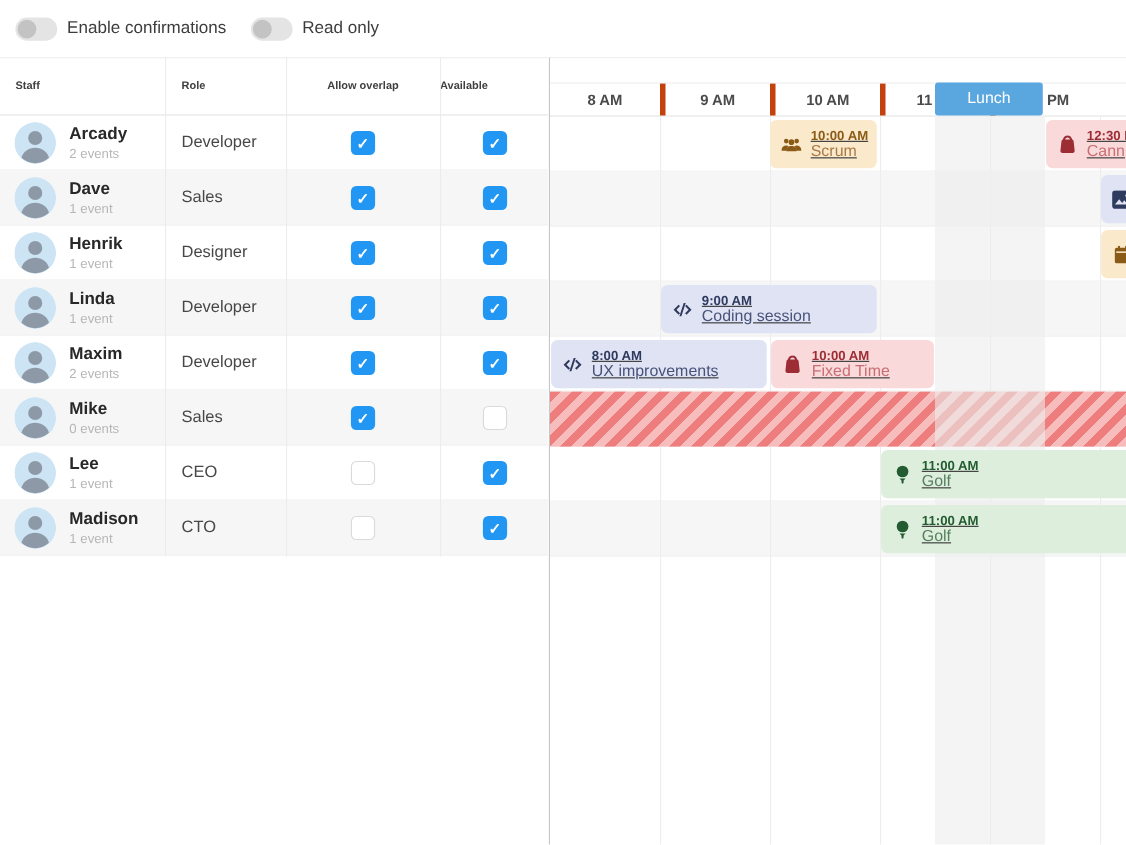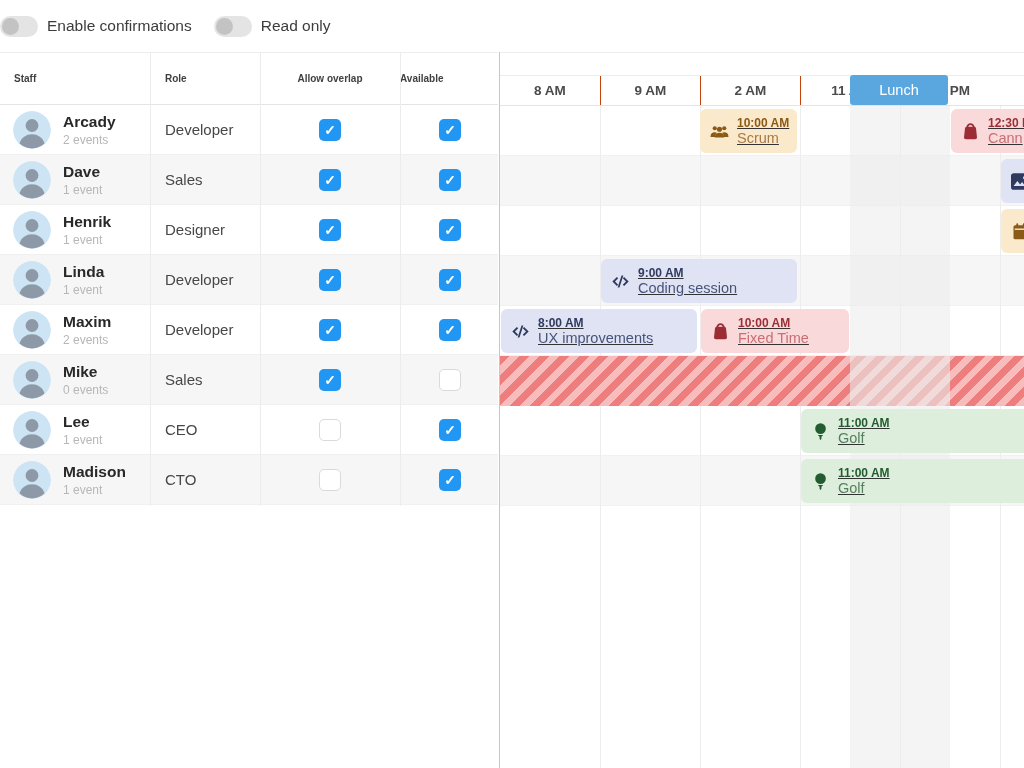--- a/index.html
+++ b/index.html
@@ -1,20 +1,20 @@
 <!DOCTYPE html>
 <html><head>
 <meta charset="utf-8">
 <style>
   html,body{margin:0;padding:0;background:#fff;}
   .app{position:relative;width:1024px;height:768px;background:#fff;overflow:hidden;
        font-family:"Liberation Sans",sans-serif;color:#333;}
   
   .toolbar{position:absolute;top:0;left:0;width:100%;height:52px;display:flex;align-items:center;
-           box-sizing:border-box;background:#fff;}
+           padding-left:14px;box-sizing:border-box;background:#fff;}
   .toggle{width:38px;height:21px;border-radius:11px;background:var(--toggle-track);position:relative;
           flex:0 0 auto;cursor:pointer;}
   .toggle .knob{position:absolute;left:2px;top:2px;width:17px;height:17px;border-radius:50%;
                 background:var(--toggle-knob);}
   .toggle-label{font-size:15.5px;color:#3c3c3c;font-weight:500;margin:0 22px 0 9px;}
   
   .grid-header{position:absolute;top:52px;left:0;width:498px;height:53px;background:#fff;
                border-top:1px solid #ededed;border-bottom:1px solid #e4e4e4;box-sizing:border-box;}
   .gh{position:absolute;top:0;height:52px;line-height:52px;font-size:10px;font-weight:700;color:#3f3f3f;}
   .gh-staff{left:14px;}
@@ -37,21 +37,21 @@
   
   .splitter{position:absolute;left:499px;top:52px;width:1px;height:716px;background:#c6c6c6;cursor:col-resize;}
   
   .timeline{position:absolute;left:500px;top:52px;width:524px;height:716px;overflow:hidden;
             border-top:1px solid #ededed;box-sizing:border-box;}
   .t-header{position:absolute;top:0;left:0;width:100%;height:53px;background:#fff;
             border-bottom:1px solid #e4e4e4;box-sizing:border-box;}
   .t-hour-row{position:absolute;top:22px;left:0;width:100%;height:30px;border-top:1px solid #ededed;box-sizing:border-box;}
   .t-hour{position:absolute;top:0;height:29px;width:100px;line-height:29px;text-align:center;
           font-size:13.5px;font-weight:700;color:#4b4b4b;box-sizing:border-box;}
-  .t-hour.bl{border-left:1px solid #c2410c;}
+  .t-hour.bl{border-left:5px solid #c2410c;}
   .lunch-badge{position:absolute;top:22px;height:30px;background:var(--lunch);color:#fff;text-align:center;
                line-height:30px;font-size:14.5px;border-radius:3px;z-index:3;}
   .t-body{position:absolute;top:53px;left:0;width:100%;height:663px;}
   .t-row{height:50px;border-bottom:1px solid #f1f1f1;box-sizing:border-box;cursor:pointer;}
   .t-row.alt{background:#f6f6f6;}
   .gridline{position:absolute;top:0;width:1px;height:663px;background:#ededed;z-index:1;}
   .stripes{position:absolute;left:0;width:524px;height:50px;z-index:2;
            background:repeating-linear-gradient(135deg,var(--stripe-dark) 0 7px,var(--stripe-light) 7px 14px);}
   .lunch-zone{position:absolute;top:0;height:663px;background:rgba(236,236,236,.6);z-index:3;}
   .event{position:absolute;height:44px;border-radius:6px;display:flex;align-items:center;z-index:4;
@@ -188,21 +188,21 @@
       </div>
     </div>
 
   <div class="splitter"></div>
 
   <div class="timeline">
     <div class="t-header">
       <div class="t-hour-row" id="hour-row">
           <span class="t-hour" style="left: 0px;">8 AM</span>
           <span class="t-hour bl" style="left: 100px;">9 AM</span>
-          <span class="t-hour bl" style="left: 200px;">2 AM</span>
+          <span class="t-hour bl" style="left: 200px;">10 AM</span>
           <span class="t-hour bl" style="left: 300px;">11 AM</span>
           <span class="t-hour bl" style="left: 400px;">12 PM</span>
         </div>
       <div class="lunch-badge" id="lunch-badge" style="left: 350px; width: 98px;">Lunch</div>
     </div>
     <div class="t-body" id="t-body">
         <div class="t-row"></div>
         <div class="t-row alt"></div>
         <div class="t-row"></div>
         <div class="t-row alt"></div>

